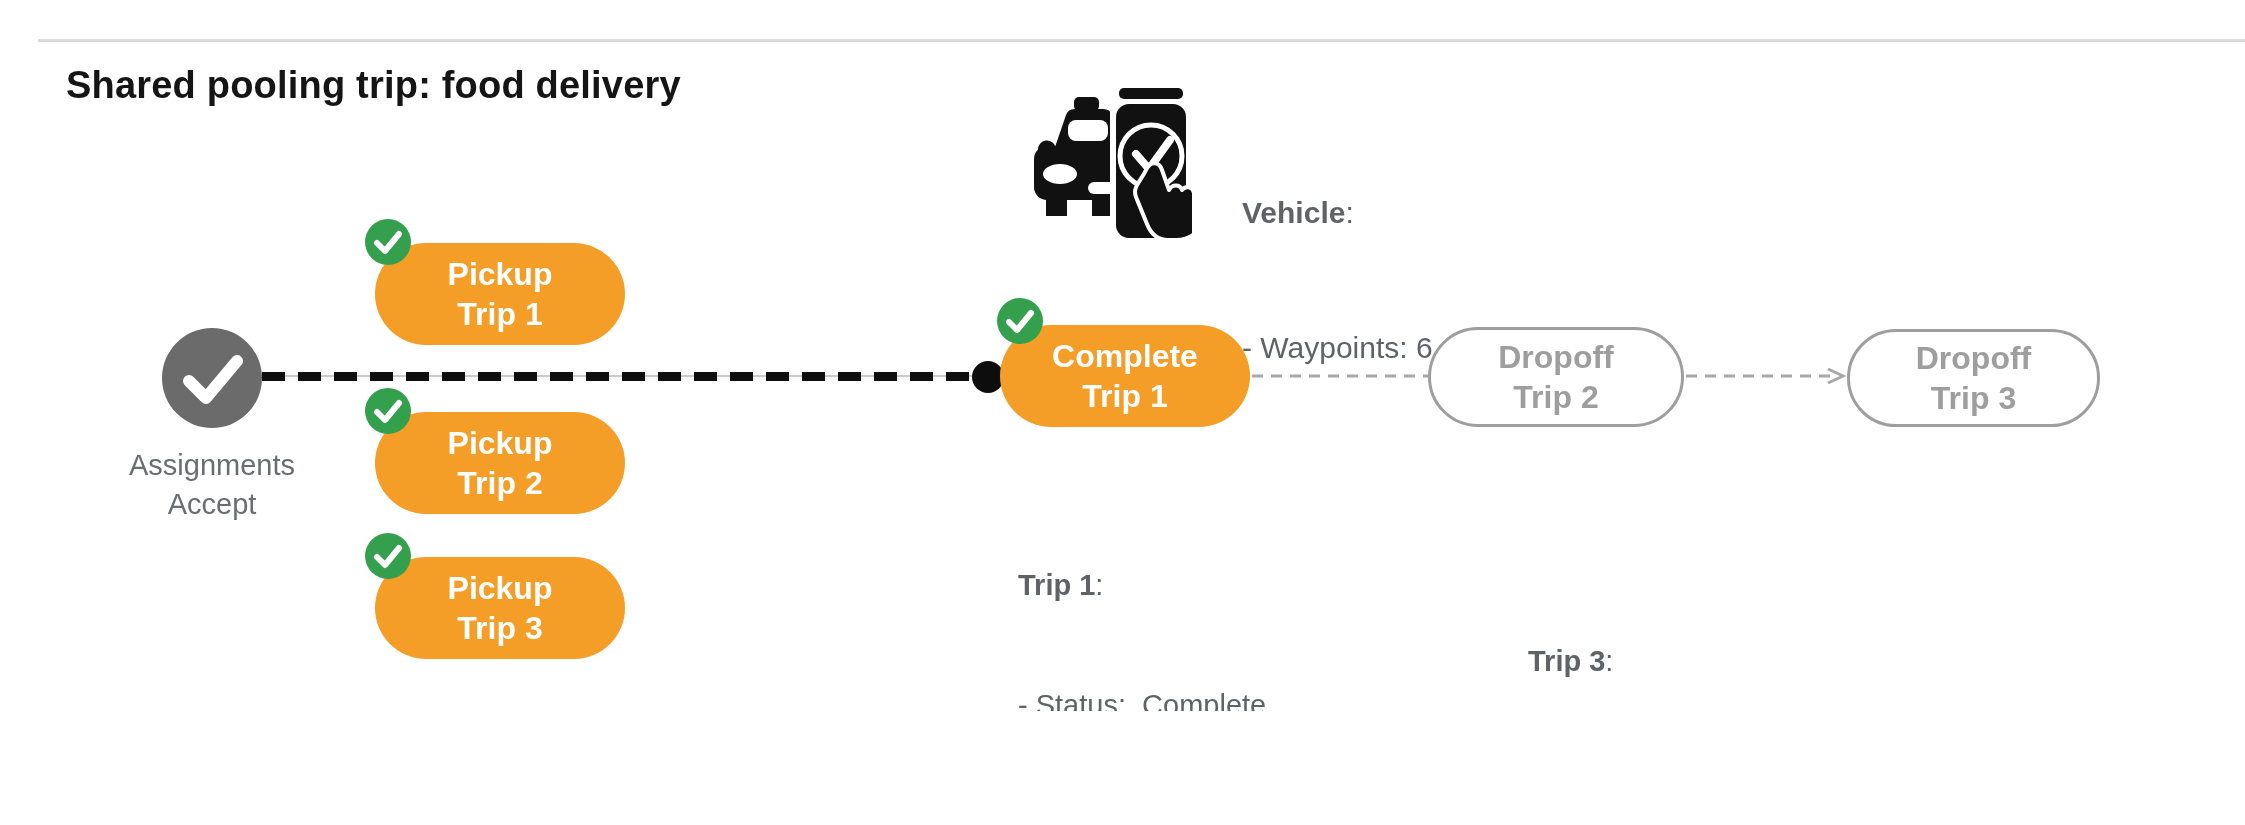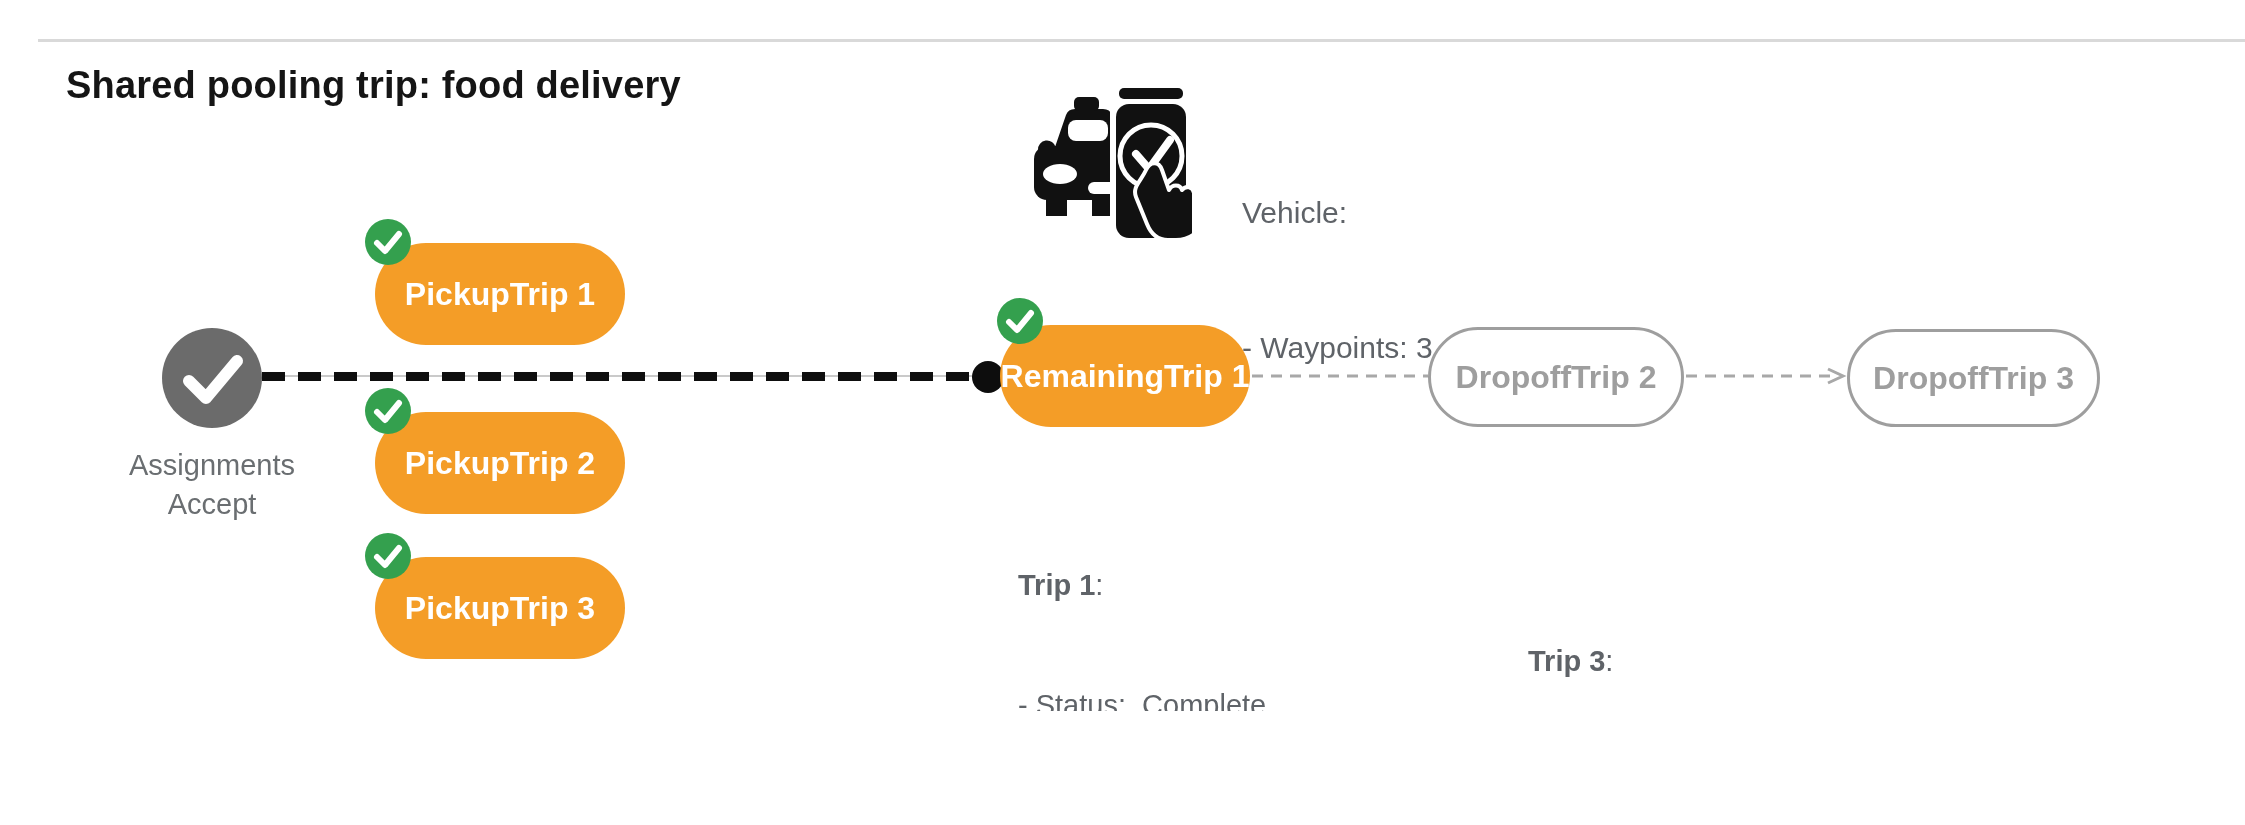--- a/index.html
+++ b/index.html
@@ -21,21 +21,21 @@
     font-size: 38px; font-weight: 700; color: #151515;
     letter-spacing: 0.2px; white-space: pre;
   }
 
   .vehicle-icon { position: absolute; left: 1024px; top: 84px; }
 
   .vehicle-info {
     position: absolute; left: 1242px; top: 100px;
     font-size: 30px; line-height: 45px; color: #5f6368; white-space: pre;
   }
-  .vehicle-info .b { font-weight: 400; margin-top: 43px; }
+  .vehicle-info .b { font-weight: 700; margin-top: 43px; }
 
   .node-circle {
     position: absolute; left: 162px; top: 328px;
     width: 100px; height: 100px; border-radius: 50%;
     background: #6b6b6b; display: flex; align-items: center; justify-content: center;
   }
   .node-label {
     position: absolute; left: 62px; top: 446px; width: 300px;
     text-align: center; font-size: 29px; line-height: 39px; color: #6a6e71;
   }
@@ -45,21 +45,21 @@
     position: absolute; left: 262px; top: 372px; width: 726px; height: 9px;
     background-image: repeating-linear-gradient(to right, #0e0e0e 0px, #0e0e0e 23px, transparent 23px, transparent 36px);
   }
   .dot {
     position: absolute; left: 972px; top: 361px; width: 32px; height: 32px;
     background: #0d0d0d; border-radius: 50%;
   }
 
   .pill {
     position: absolute; width: 250px; height: 102px; border-radius: 51px;
-    display: flex; flex-direction: row; align-items: center; justify-content: center;
+    display: flex; flex-direction: column; align-items: center; justify-content: center;
     font-size: 32px; font-weight: 700; line-height: 40px; text-align: center;
   }
   .pill-orange { background: #f49d27; color: #ffffff; }
   .pill-ghost { background: #ffffff; border: 3px solid #9e9e9e; color: #9e9e9e; align-items: center; }
 
   .pill-pickup1 { left: 375px; top: 243px; }
   .pill-pickup2 { left: 375px; top: 412px; }
   .pill-pickup3 { left: 375px; top: 557px; }
   .pill-complete { left: 1000px; top: 325px; }
   .pill-dropoff2 { left: 1428px; top: 327px; width: 256px; height: 100px; }
@@ -113,21 +113,21 @@
     <rect x="95" y="4" width="64" height="11" rx="5" fill="#111"></rect>
     <rect x="92" y="20" width="70" height="134" rx="13" fill="#111"></rect>
     <circle cx="127" cy="72" r="31" fill="none" stroke="#fff" stroke-width="5"></circle>
     <polyline points="112,70 125,85 146,56" fill="none" stroke="#fff" stroke-width="8" stroke-linecap="round" stroke-linejoin="round"></polyline>
 
     <path d="M122,86 c4,-9 13,-9 16,0 l7,20 c3,-6 11,-6 13,0 c4,-5 11,-3 12,3 c5,-2 9,1 9,7 l0,14 c0,17 -12,26 -27,26 l-8,0 c-10,0 -17,-6 -21,-16 l-11,-27 c-4,-10 5,-16 10,-27 z" fill="#111" stroke="#fff" stroke-width="4" stroke-linejoin="round"></path>
   </svg>
 
   <div class="vehicle-info">
     <div><span class="b">Vehicle</span><span>:</span></div>
-    <div>- Waypoints: 3</div>
+    <div>- Waypoints: 6</div>
   </div>
 
   <div class="node-circle">
     <svg width="100" height="100" viewBox="0 0 100 100">
       <polyline points="27,53 44,70 75,33" fill="none" stroke="#fff" stroke-width="12" stroke-linecap="round" stroke-linejoin="round"></polyline>
     </svg>
   </div>
   <div class="node-label">
     <div>Assignments</div>
     <div>Accept</div>
@@ -144,21 +144,21 @@
   <div class="pill pill-orange pill-pickup2">
     <div>Pickup</div>
     <div>Trip 2</div>
   </div>
   <div class="pill pill-orange pill-pickup3">
     <div>Pickup</div>
     <div>Trip 3</div>
   </div>
 
   <div class="pill pill-orange pill-complete">
-    <div>Remaining</div>
+    <div>Complete</div>
     <div>Trip 1</div>
   </div>
 
   <div class="badge badge-p1">
     <svg width="46" height="46" viewBox="0 0 46 46">
       <polyline points="12,24 20,32 34,15" fill="none" stroke="#fff" stroke-width="6" stroke-linecap="round" stroke-linejoin="round"></polyline>
     </svg>
   </div>
   <div class="badge badge-p2">
     <svg width="46" height="46" viewBox="0 0 46 46">

